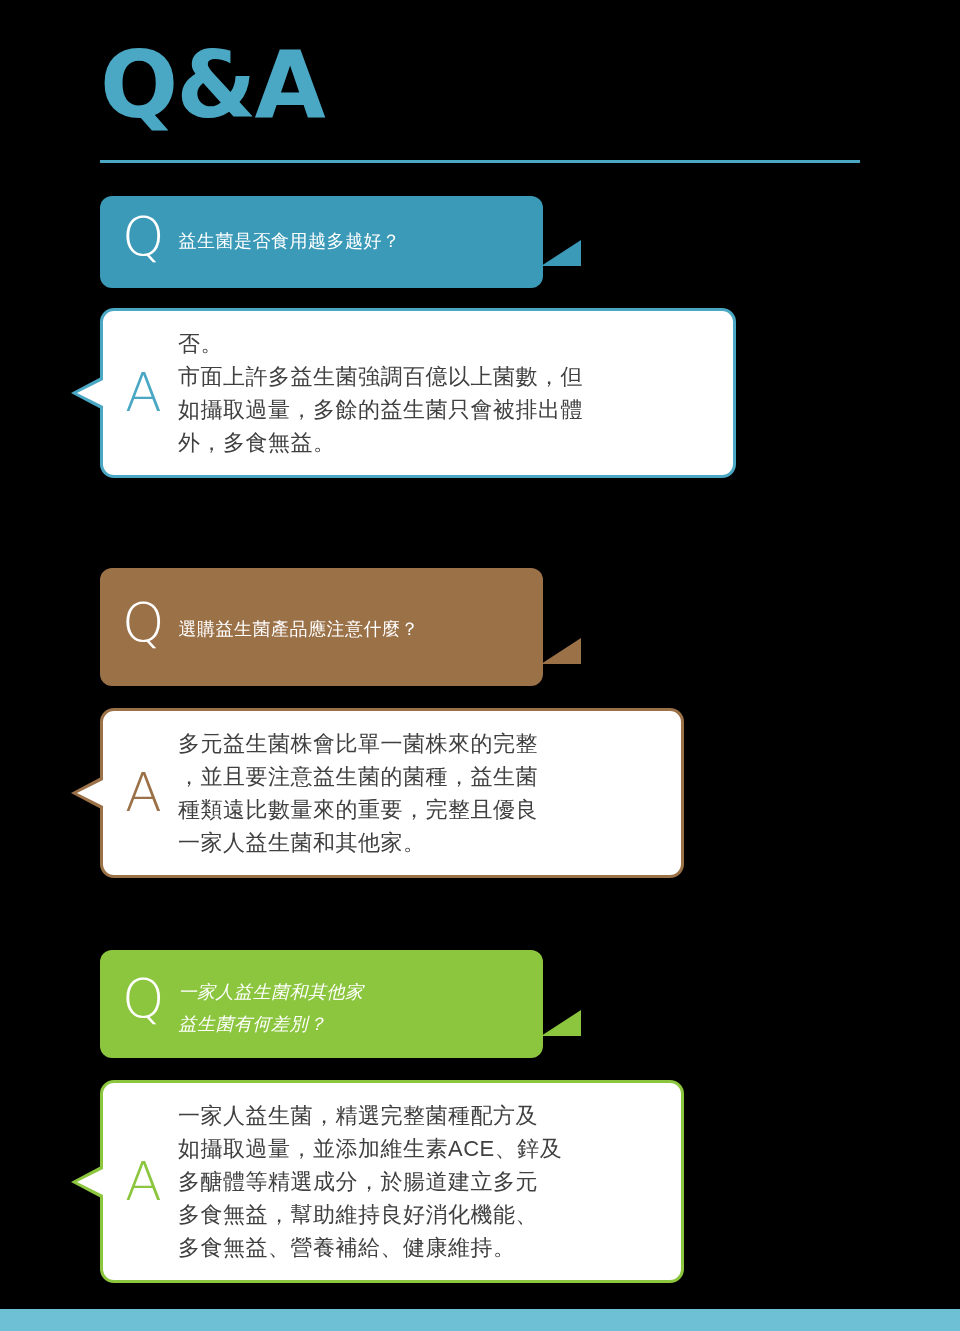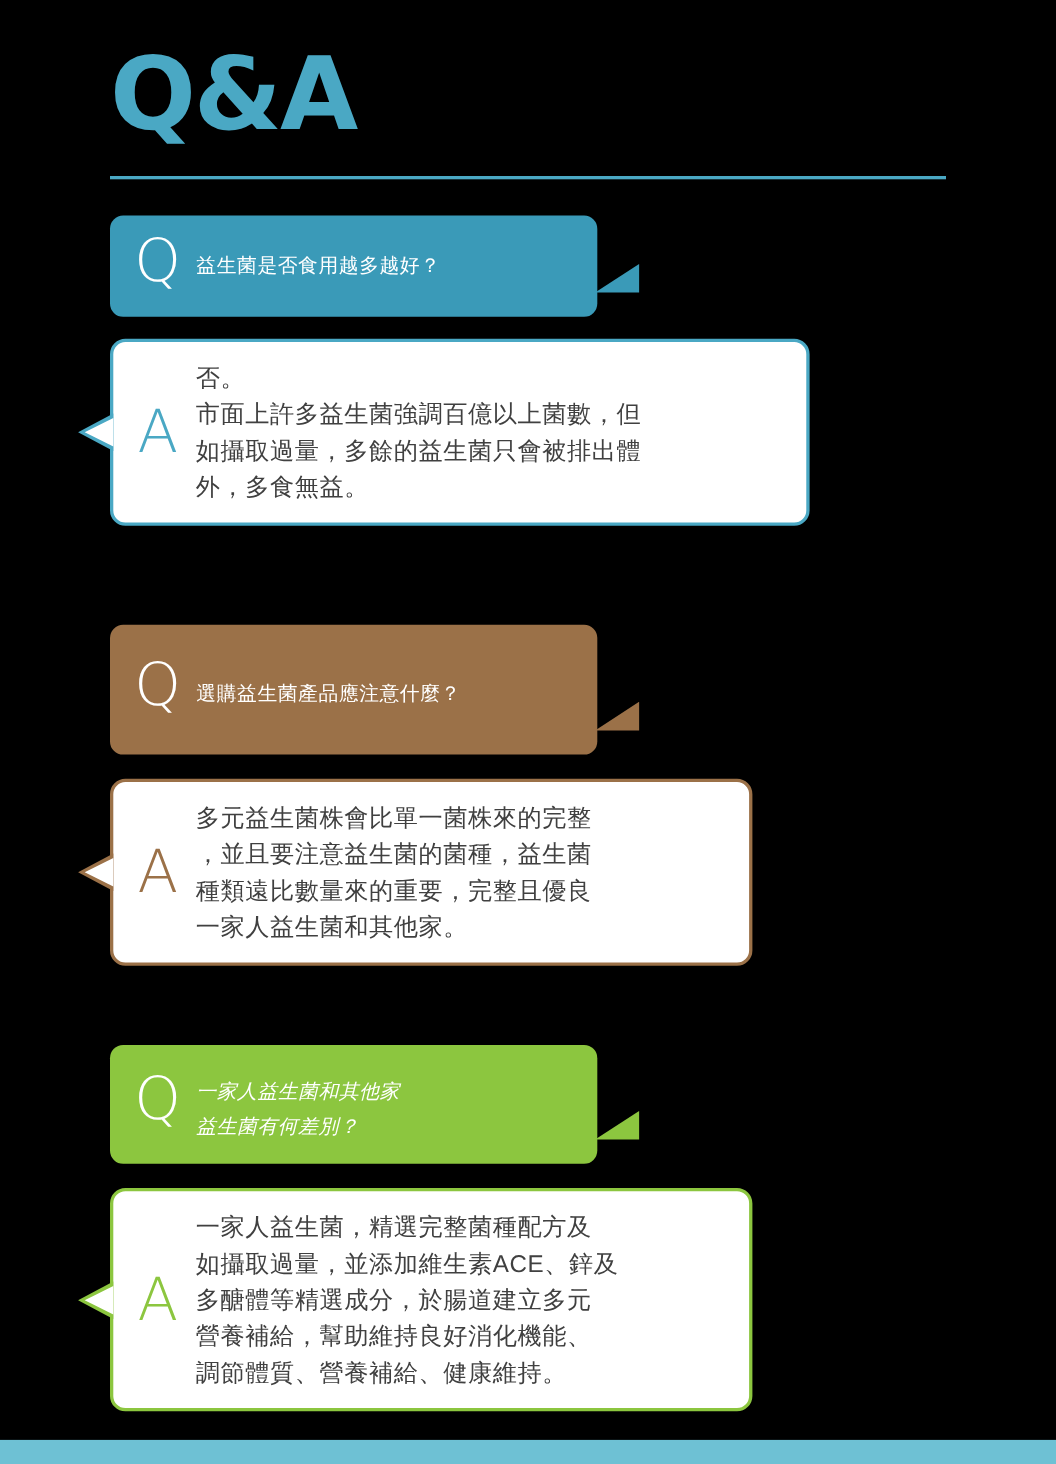--- a/index.html
+++ b/index.html
@@ -145,21 +145,21 @@
     margin-top: 20px;
     width: 636px;
     border-color: #4aa8c4;
   }
   #group-1 .a-letter { color: #4aa8c4; }
   #group-1 .a-tail-outer { border-right-color: #4aa8c4; }
 
   
   #group-2 { top: 568px; }
   #group-2 .q-bubble { background: #9b7148; width: 443px; min-height: 118px; }
-  #group-2 .q-bubble .q-text { padding-top: 28px; }
+  #group-2 .q-bubble .q-text { padding-top: 28px; font-family: Liberation Mono, monospace; }
   #group-2 .q-bubble .q-letter { margin-top: 14px; }
   #group-2 .q-tail { border-bottom-color: #9b7148; }
   #group-2 .a-bubble {
     margin-top: 22px;
     width: 584px;
     border-color: #9b7148;
   }
   #group-2 .a-letter { color: #9b7148; }
   #group-2 .a-tail-outer { border-right-color: #9b7148; }
 
@@ -246,20 +246,20 @@
       <div class="q-tail"></div>
     </div>
     <div class="a-bubble">
       <div class="a-tail-outer"></div>
       <div class="a-tail-inner"></div>
       <div class="a-letter">A</div>
       <div class="a-text">
         <div>一家人益生菌，精選完整菌種配方及</div>
         <div>如攝取過量，並添加維生素ACE、鋅及</div>
         <div>多醣體等精選成分，於腸道建立多元</div>
-        <div>營養補給，幫助維持良好消化機能、</div>
-        <div>調節體質、營養補給、健康維持。</div>
+        <div>多食無益，幫助維持良好消化機能、</div>
+        <div>多食無益、營養補給、健康維持。</div>
       </div>
     </div>
   </div>
 
   <div class="footer-bar"></div>
 </div>
 
 </body></html>

